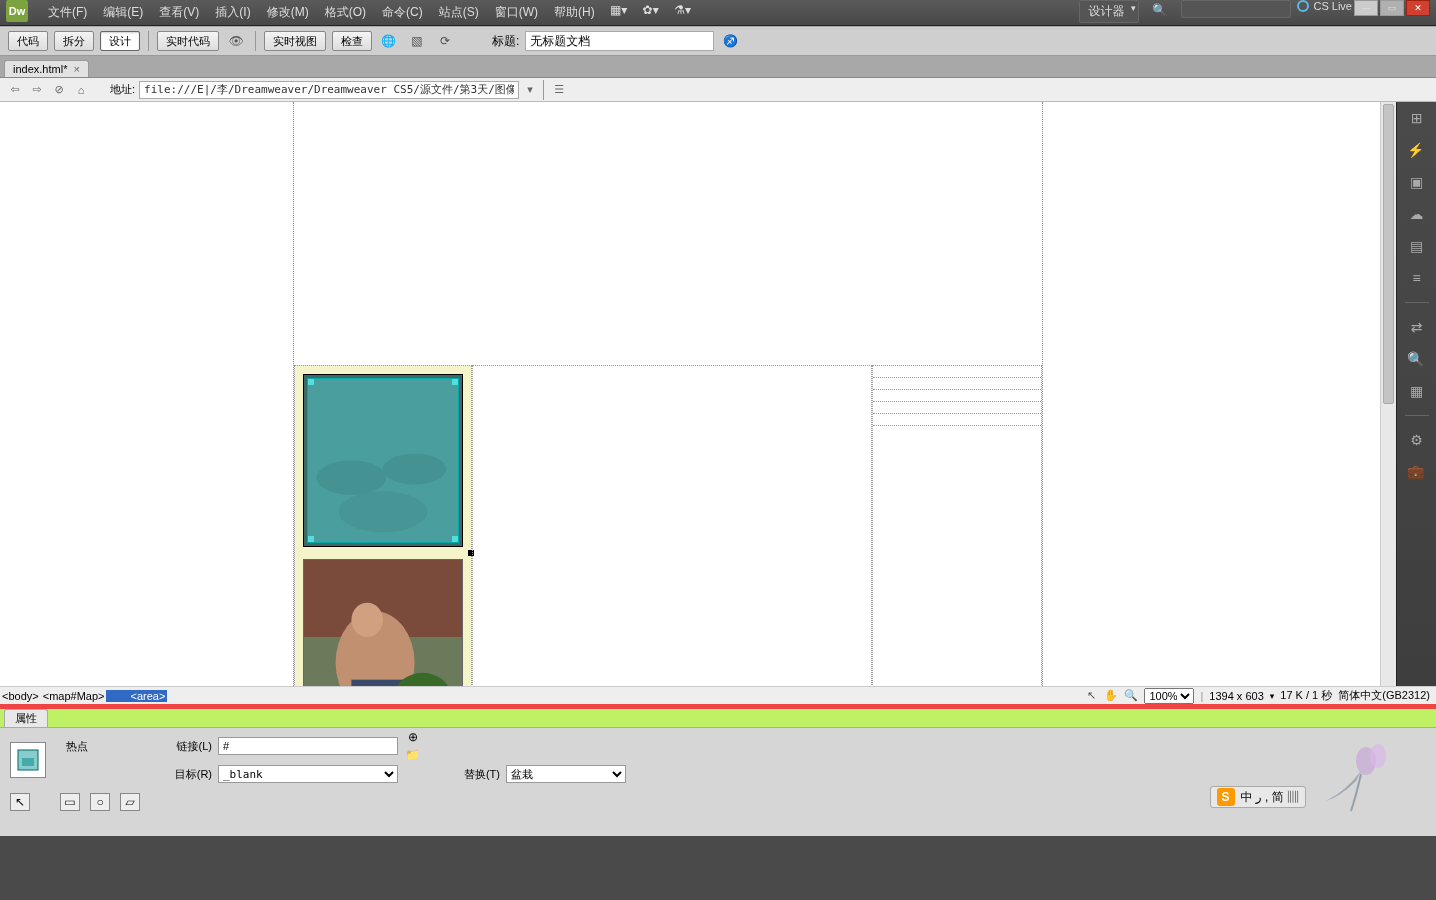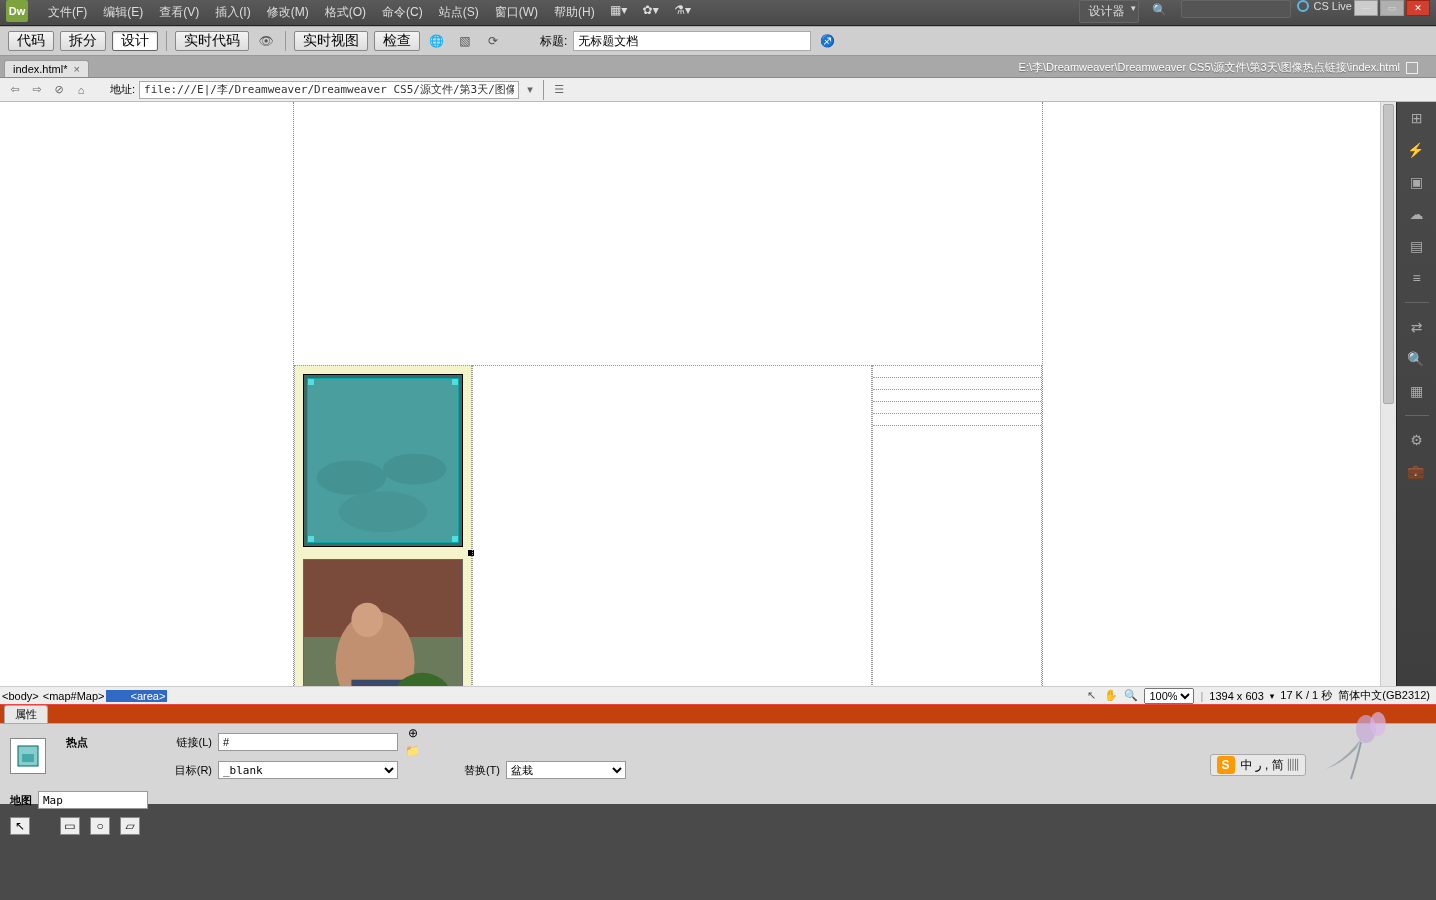--- a/index.html
+++ b/index.html
@@ -15,26 +15,26 @@
 .layout-dd::after{content:'▾'; position:absolute; right:3px; font-size:9px;}
 .search-box { width: 110px; height: 18px; background: #555; border: 1px solid #666; border-radius: 2px; margin: 0 6px; padding:0 4px; color:#ccc;}
 .cslive { color: #ddd; font-size: 11px; display:flex; align-items:center; gap:4px;}
 .cs-ring{width:12px;height:12px;border:2px solid #5bb8e6;border-radius:50%;}
 .winbtn { width: 24px; height: 16px; margin-left: 2px; border: 1px solid #999; background:#ccc; display:inline-flex; align-items:center; justify-content:center; font-size:9px;}
 .winbtn.close{background:#d04030;color:#fff;border-color:#a02010;}
 .winbtn.max{background:#b0b0b0;}
 
 
 .doc-toolbar { height: 30px; background: #cfcfcf; border-top: 1px solid #aaa; border-bottom: 1px solid #999; display:flex; align-items:center; padding: 0 8px; gap: 6px; }
-.btn-tgl { height: 20px; padding: 0 8px; background: linear-gradient(#f4f4f4,#ddd); border: 1px solid #888; border-radius: 2px; font-size: 14px; display:flex; align-items:center; cursor:pointer;}
+.btn-tgl { height: 20px; padding: 0 8px; background: linear-gradient(#f4f4f4,#ddd); border: 1px solid #888; border-radius: 2px; font-size: 11px; display:flex; align-items:center; cursor:pointer;}
 .btn-tgl.active { background: #fff; border-color: #666; box-shadow: inset 0 1px 2px rgba(0,0,0,.2);}
 .tb-sep { width: 1px; height: 20px; background: #999; margin: 0 2px; }
 .tb-icon { width: 22px; height: 20px; display:flex; align-items:center; justify-content:center; color:#555; }
 .title-label { font-size: 12px; margin-left: 30px; }
-.title-input { width: 238px; height: 20px; border: 1px solid #aaa; background: #fff; padding: 0 4px; font-size:12px; }
+.title-input { width: 189px; height: 20px; border: 1px solid #aaa; background: #fff; padding: 0 4px; font-size:12px; }
 
 
 .filetab-bar { height: 22px; background: #a8a8a8; display:flex; align-items:flex-end; padding-left: 4px; border-bottom:1px solid #888;}
 .filetab { background: #e2e2e2; border: 1px solid #999; border-bottom: none; padding: 2px 8px; font-size: 11px; border-radius: 3px 3px 0 0; display:flex; align-items:center; gap:6px;}
 .filetab .x { color:#666; font-size:11px;}
 .filepath-right { margin-left:auto; color:#fff; font-size:11px; padding:0 18px 2px 0; text-shadow:0 1px 1px rgba(0,0,0,.4);}
 .filepath-right .box{width:12px;height:12px;display:inline-block;border:1px solid #eee;margin-left:6px;vertical-align:middle;}
 
 
 .addr-bar { height: 24px; background: #eee; border-bottom: 1px solid #bbb; display:flex; align-items:center; padding: 0 6px; gap:4px;}
@@ -76,26 +76,26 @@
 
 .tag-bar { height: 18px; background: #eee; border-top: 1px solid #ccc; display:flex; align-items:center; font-size:11px; font-family: monospace;}
 .tag-crumb { padding: 0 2px; }
 .tag-crumb.active { background: #316ac5; color:#fff;padding-left:24px;}
 .status-right { margin-left:auto; display:flex; align-items:center; gap:6px; padding-right:6px; font-family:"Microsoft YaHei";}
 .status-sep { color:#999;}
 .zoom-sel { width:50px; height:16px; font-size:11px;}
 .stat-icon { width:14px; height:14px; display:inline-flex; align-items:center; justify-content:center; font-size:11px; color:#555;}
 
 
-.prop-panel { height: 100px; background: #c2410c; border-top: 1px solid #ef4444; position:relative;}
+.prop-panel { height: 132px; background: #bef264; border-top: 5px solid #ef4444; position:relative;}
 .prop-tab { position:absolute; top:0; left:4px; padding:1px 10px; background:#e8e8e8; border:1px solid #aaa; border-bottom:none; font-size:11px; border-radius:3px 3px 0 0;}
 .prop-body { position:absolute; top:18px; left:0; right:0; bottom:0; background:#d6d6d6; border-top:1px solid #aaa; padding:6px 10px; display:grid; grid-template-columns: 50px 90px 50px 180px 30px 60px 120px; grid-auto-rows: 24px; gap: 4px 6px; align-items:center;}
 .prop-icon { grid-row: 1 / span 2; width:36px; height:36px; border:1px solid #888; background:#fff; display:flex; align-items:center; justify-content:center;}
 .prop-label { font-size:11px; text-align:right;}
-.prop-label.left{text-align:left;font-weight:bold;}
+.prop-label.left{text-align:left;}
 .prop-input { height:18px; border:1px solid #999; background:#fff; padding:0 4px; font-size:11px;}
 .prop-select { height:18px; border:1px solid #999; background:#fff; font-size:11px; font-family:monospace;}
 .mini-icon{width:18px;height:18px;display:inline-flex;align-items:center;justify-content:center;}
 .map-row { grid-column: 1 / -1; display:flex; align-items:center; gap:6px; margin-top:4px;}
 .map-input { width:110px; height:18px; border:1px solid #999; background:#fff; padding:0 4px; font-size:11px; font-family:monospace;}
 .shape-row { grid-column: 1 / -1; display:flex; align-items:center; gap:10px;}
 .shape-btn { width:20px; height:18px; border:1px solid #888; background:#eee; display:flex; align-items:center; justify-content:center;}
 .ime-bar{position:absolute; right:130px; bottom:28px; height:22px; background:#e8e8e8; border:1px solid #aaa; border-radius:3px; display:flex; align-items:center; padding:0 6px; gap:6px; font-size:12px;}
 .ime-s{width:18px;height:18px;background:#f90;border-radius:3px;color:#fff;display:flex;align-items:center;justify-content:center;font-weight:bold;}
 .flower{position:absolute; right:40px; bottom:20px; width:90px; height:80px;}
@@ -146,23 +146,20 @@
   <div class="tb-icon">⟳</div>
   <span class="title-label">标题:</span>
   <input class="title-input" value="无标题文档" style="">
   <div class="tb-icon">♐</div>
 </div>
 
 <div class="filetab-bar">
   <div class="filetab">
     <span>index.html*</span>
     <span class="x">×</span>
-  </div>
-  <div class="filepath-right">
-    <span>E:\李\Dreamweaver\Dreamweaver CS5\源文件\第3天\图像热点链接\index.html</span><span class="box"></span>
   </div>
 </div>
 
 <div class="addr-bar">
   <div class="nav-icon">⇦</div>
   <div class="nav-icon">⇨</div>
   <div class="nav-icon">⊘</div>
   <div class="nav-icon">⌂</div>
   <span class="addr-label">地址:</span>
   <input class="addr-input" value="file:///E|/李/Dreamweaver/Dreamweaver CS5/源文件/第3天/图像热点…" style="">
@@ -272,24 +269,20 @@
     <span></span>
       <span></span>
 
     <span></span>
     <span class="prop-label">目标(R)</span>
     <select class="prop-select"><option>_blank</option></select>
     <span></span>
     <span class="prop-label">替换(T)</span>
     <select class="prop-select"><option>盆栽</option></select>
 
-    <div class="map-row">
-      <span class="prop-label left">地图</span>
-      <input class="map-input" value="Map" style="">
-    </div>
     <div class="shape-row">
       <span class="shape-btn">↖</span>
       <span style="width:10px"></span>
       <span class="shape-btn">▭</span>
       <span class="shape-btn">○</span>
       <span class="shape-btn">▱</span>
     </div>
   </div>
   <div class="ime-bar">
     <span class="ime-s">S</span>

